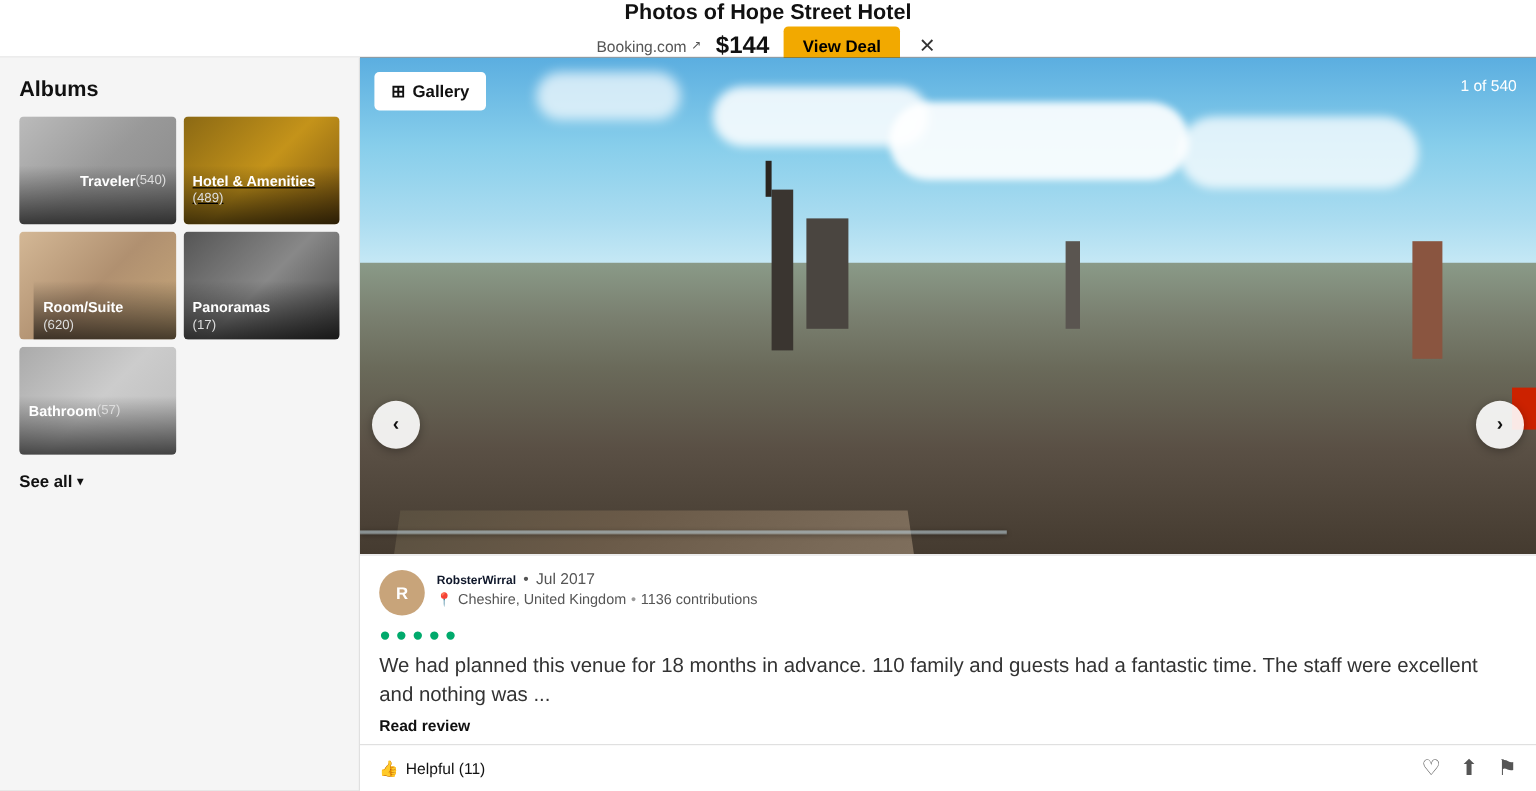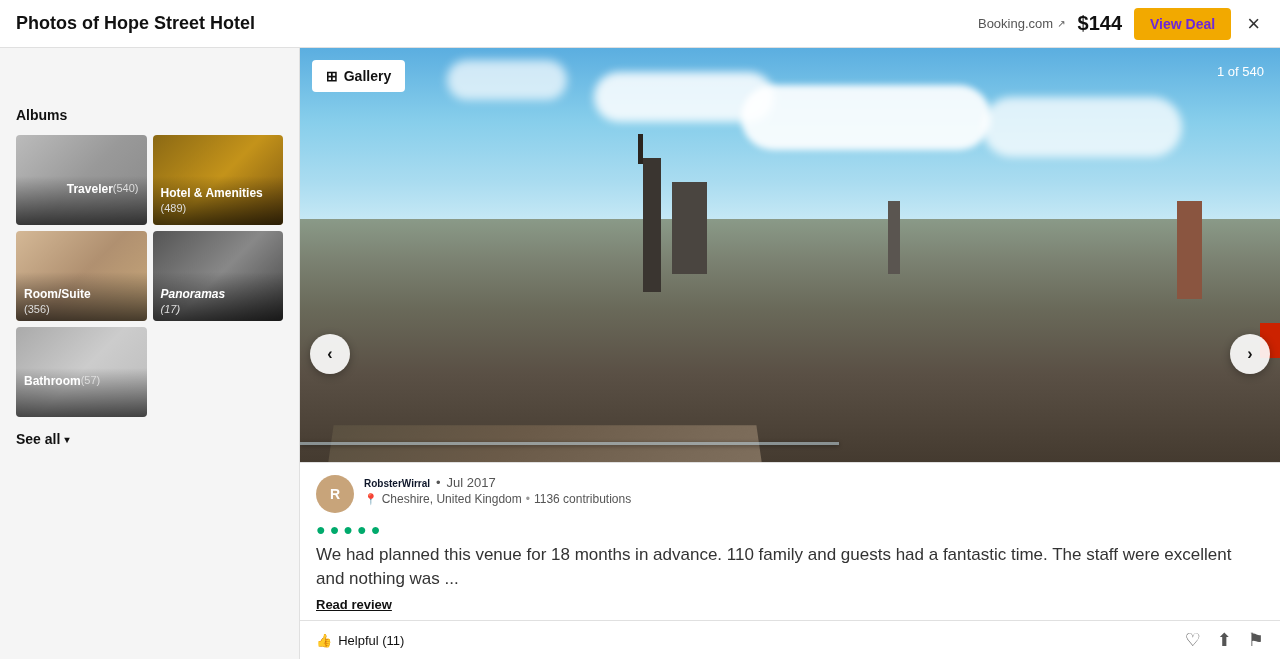--- a/index.html
+++ b/index.html
@@ -3,41 +3,42 @@
   <meta charset="utf-8">
   <style>
     * { box-sizing: border-box; margin: 0; padding: 0; }
     body { font-family: -apple-system, BlinkMacSystemFont, 'Segoe UI', sans-serif; background: #fff; width: 1280px; height: 659px; overflow: hidden; }
 
     
     .header {
       display: flex; align-items: center; justify-content: space-between;
       padding: 0 16px; height: 48px; border-bottom: 1px solid #e0e0e0;
       background: #fff;
+      flex-direction: column;
     }
     .header-title { font-size: 18px; font-weight: 600; color: #111; }
     .header-right { display: flex; align-items: center; gap: 12px; }
     .booking-link { display: flex; align-items: center; gap: 4px; color: #555; font-size: 13px; text-decoration: none; text-align: center; }
     .booking-link .ext-icon { font-size: 10px; color: #555; }
     .price { font-size: 20px; font-weight: 700; color: #111; }
     .view-deal-btn {
-      background: #F2A900; color: #6d28d9; border: none; border-radius: 4px;
+      background: #F2A900; color: #000000; border: none; border-radius: 4px;
       padding: 8px 16px; font-size: 14px; font-weight: 700; cursor: pointer; text-align: center;
     }
     .close-btn { background: none; border: none; cursor: pointer; font-size: 22px; color: #333; padding: 4px; }
 
     
     .main-layout { display: flex; height: calc(659px - 48px); }
 
     
     .sidebar {
       width: 300px; min-width: 300px; background: #f5f5f5;
       padding: 16px; overflow-y: auto; border-right: 1px solid #e0e0e0;
     }
-    .albums-label { font-size: 14px; font-weight: 600; color: #111; margin-bottom: 12px; margin-top: 43px; }
+    .albums-label { font-size: 18px; font-weight: 600; color: #111; margin-bottom: 12px; }
     .album-grid { display: grid; grid-template-columns: 1fr 1fr; gap: 6px; }
     .album-item {
       position: relative; height: 90px; border-radius: 4px; overflow: hidden; cursor: pointer;
     }
     .album-name { font-size: 12px; font-weight: 600; color: #fff; display: block; line-height: 1.3; }
     .album-count { font-size: 11px; color: #ddd; display: block; }
     
     .bg-all { background: linear-gradient(135deg, #3a2a1a 0%, #6b4c2a 50%, #4a3520 100%); }
 
     .see-all-btn {
@@ -102,21 +103,21 @@
     }
     .location-icon { font-size: 11px; color: #777; }
     .contributions { font-size: 12px; color: #555; }
     .dot-sep { color: #999; }
     .stars-row { display: flex; align-items: center; gap: 4px; padding: 4px 16px 4px; }
     .star { color: #00aa6c; font-size: 16px; }
     .review-text { font-size: 17px; color: #333; line-height: 1.4; padding: 0 16px 6px; }
     .read-review {
       background: none; border: none; cursor: pointer;
       font-size: 13px; font-weight: 700; color: #111; padding: 0 16px 8px;
-      display: block; text-decoration: underline;
+      display: block; 
     }
     .review-actions {
       display: flex; align-items: center; justify-content: space-between;
       padding: 8px 16px; border-top: 1px solid #e0e0e0;
     }
     .helpful-btn {
       display: flex; align-items: center; gap: 6px; background: none; border: none;
       cursor: pointer; font-size: 13px; color: #111;
     }
     .action-icons { display: flex; gap: 16px; align-items: center; }
@@ -151,38 +152,38 @@
         <div style="width:100%;height:100%;background:linear-gradient(135deg,#bbb,#999,#888);position:relative;">
           <div style="position:absolute;bottom:0;left:0;right:0;height:55%;background:linear-gradient(transparent,rgba(0,0,0,0.65));padding:6px 8px;display:flex;flex-direction:row;justify-content:flex-end;">
             <span class="album-name">Traveler</span>
             <span class="album-count">(540)</span>
           </div>
         </div>
       </div>
 
       <div class="album-item">
         <div style="width:100%;height:100%;background:linear-gradient(135deg,#8B6914,#c4931a,#7a5510);position:relative;">
-          <div style="position:absolute;bottom:0;left:0;right:0;height:55%;background:linear-gradient(transparent,rgba(0,0,0,0.65));padding:6px 8px;display:flex;flex-direction:column;justify-content:center;">
+          <div style="position:absolute;bottom:0;left:0;right:0;height:55%;background:linear-gradient(transparent,rgba(0,0,0,0.65));padding:6px 8px;display:flex;flex-direction:column;justify-content:flex-start;text-decoration:underline;">
             <span class="album-name">Hotel &amp; Amenities</span>
             <span class="album-count">(489)</span>
           </div>
         </div>
       </div>
 
       <div class="album-item">
         <div style="width:100%;height:100%;background:linear-gradient(135deg,#d4b896,#b09070,#c8a87a);position:relative;">
-          <div style="position:absolute;bottom:0;left:0;right:0;height:55%;background:linear-gradient(transparent,rgba(0,0,0,0.65));padding:6px 8px;display:flex;flex-direction:column;justify-content:flex-end;">
+          <div style="position:absolute;bottom:0;left:12px;right:0;height:55%;background:linear-gradient(transparent,rgba(0,0,0,0.65));padding:6px 8px;display:flex;flex-direction:column;justify-content:flex-end;">
             <span class="album-name">Room/Suite</span>
-            <span class="album-count">(356)</span>
-          </div>
-        </div>
-      </div>
-
-      <div class="album-item">
-        <div style="width:100%;height:100%;background:linear-gradient(135deg,#555,#888,#444);position:relative;font-style:italic;">
+            <span class="album-count">(620)</span>
+          </div>
+        </div>
+      </div>
+
+      <div class="album-item">
+        <div style="width:100%;height:100%;background:linear-gradient(135deg,#555,#888,#444);position:relative;">
           <div style="position:absolute;bottom:0;left:0;right:0;height:55%;background:linear-gradient(transparent,rgba(0,0,0,0.65));padding:6px 8px;display:flex;flex-direction:column;justify-content:flex-end;">
             <span class="album-name">Panoramas</span>
             <span class="album-count">(17)</span>
           </div>
         </div>
       </div>
 
       <div class="album-item">
         <div style="width:100%;height:100%;background:linear-gradient(135deg,#aaa,#ccc,#bbb);position:relative;">
           <div style="position:absolute;bottom:0;left:0;right:0;height:55%;background:linear-gradient(transparent,rgba(0,0,0,0.65));padding:6px 8px;display:flex;flex-direction:row;">

